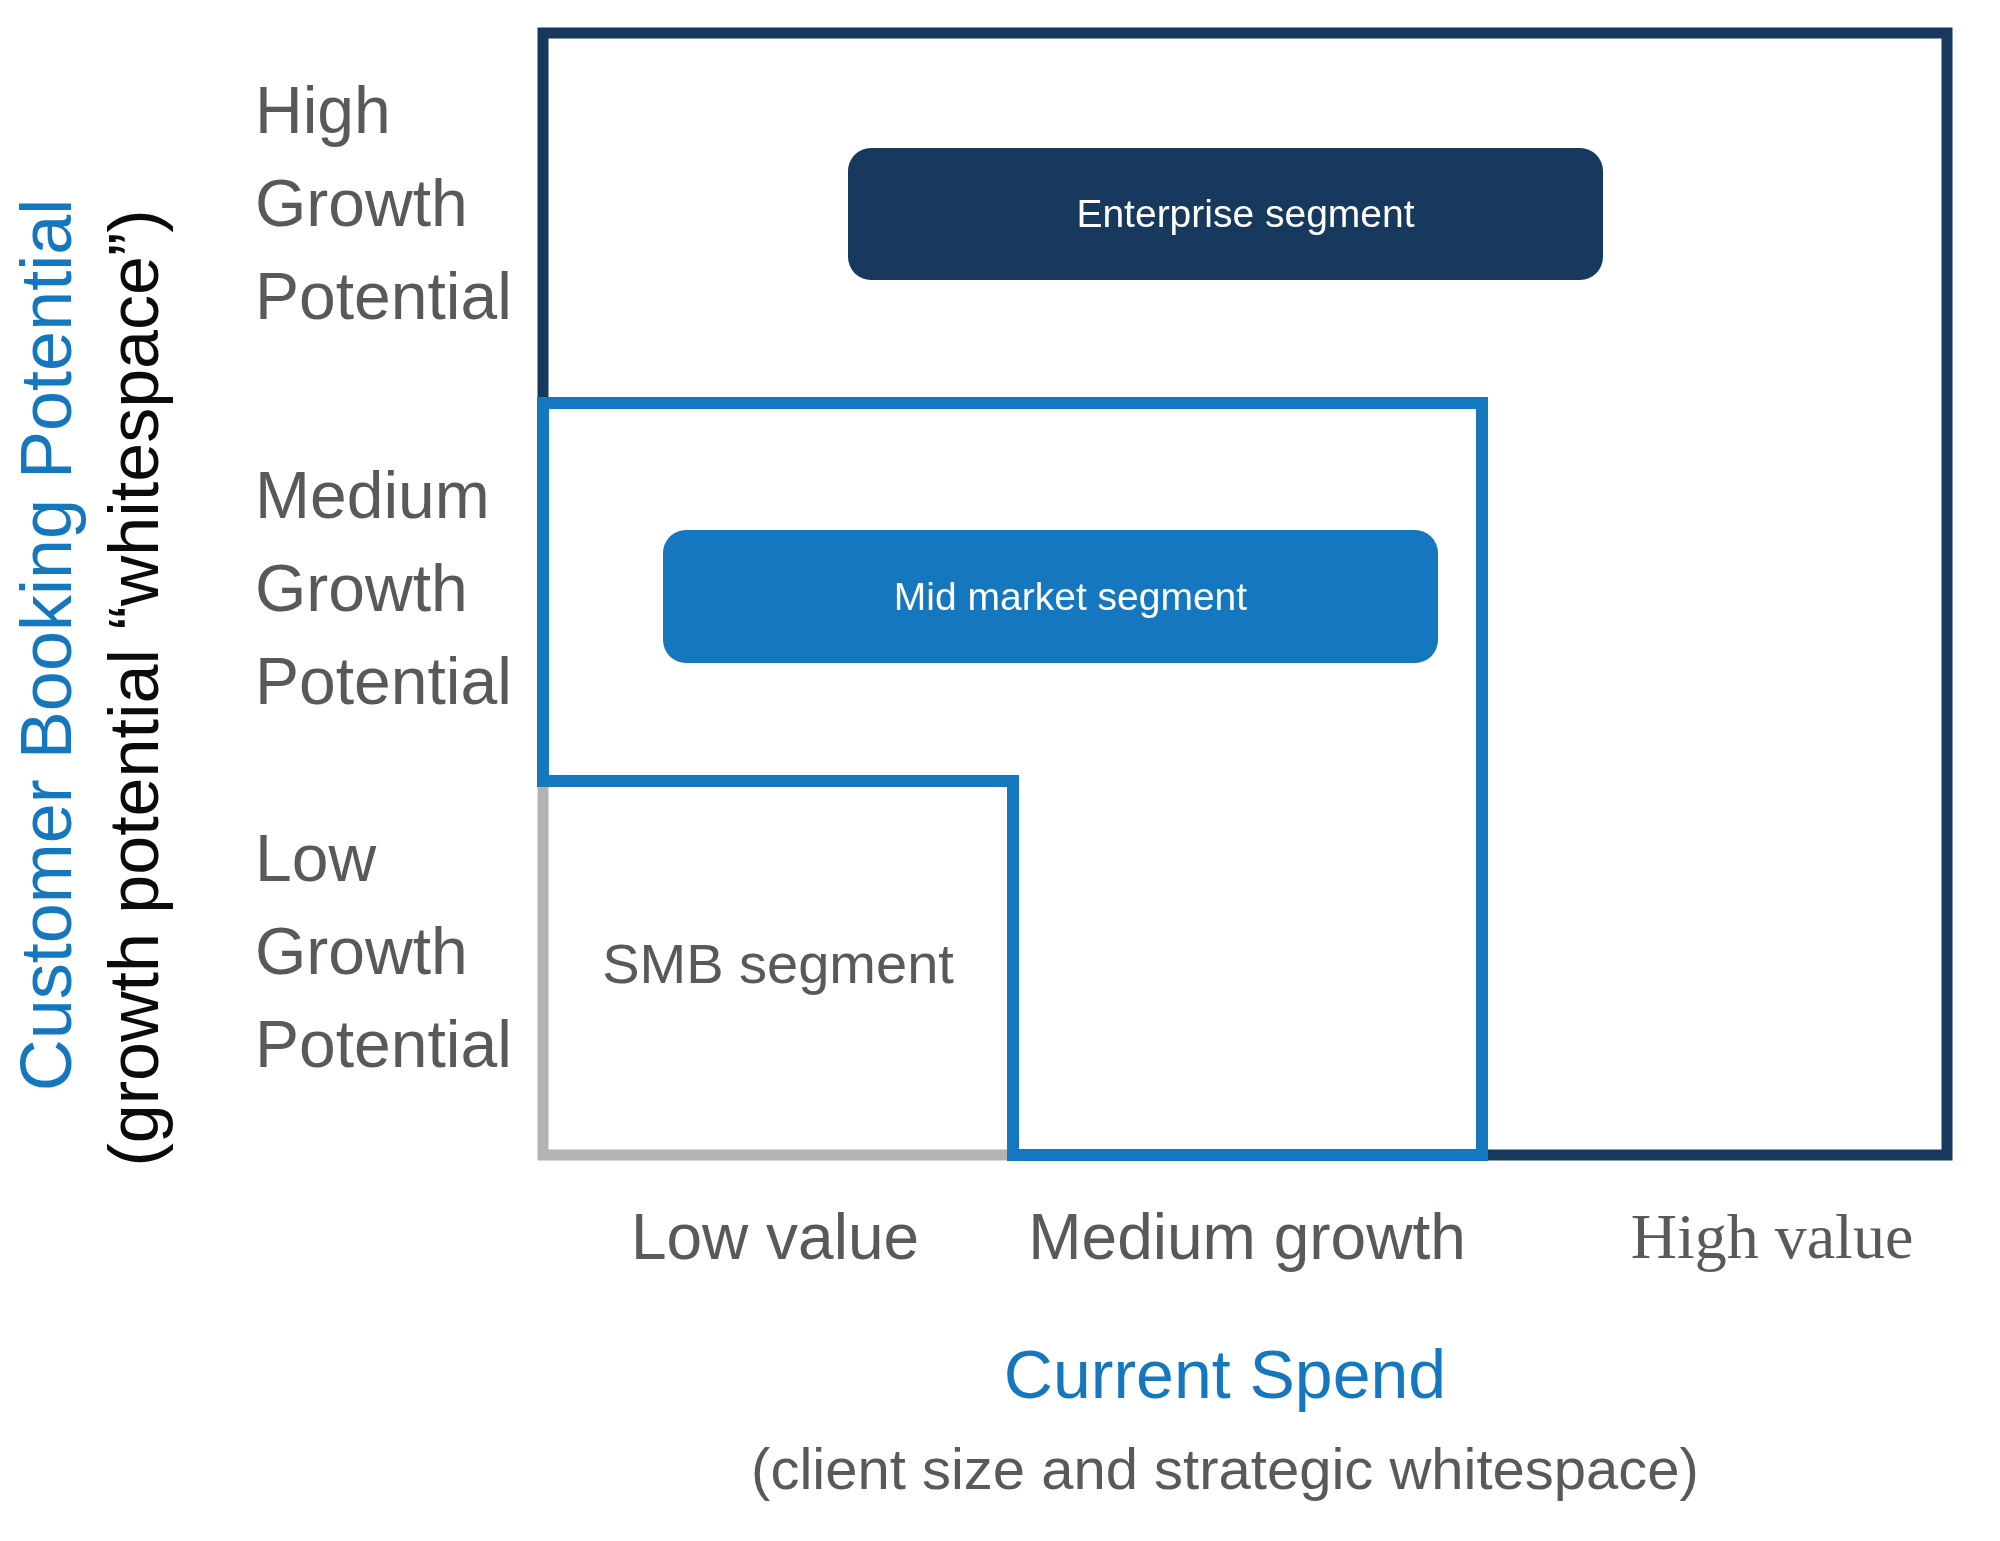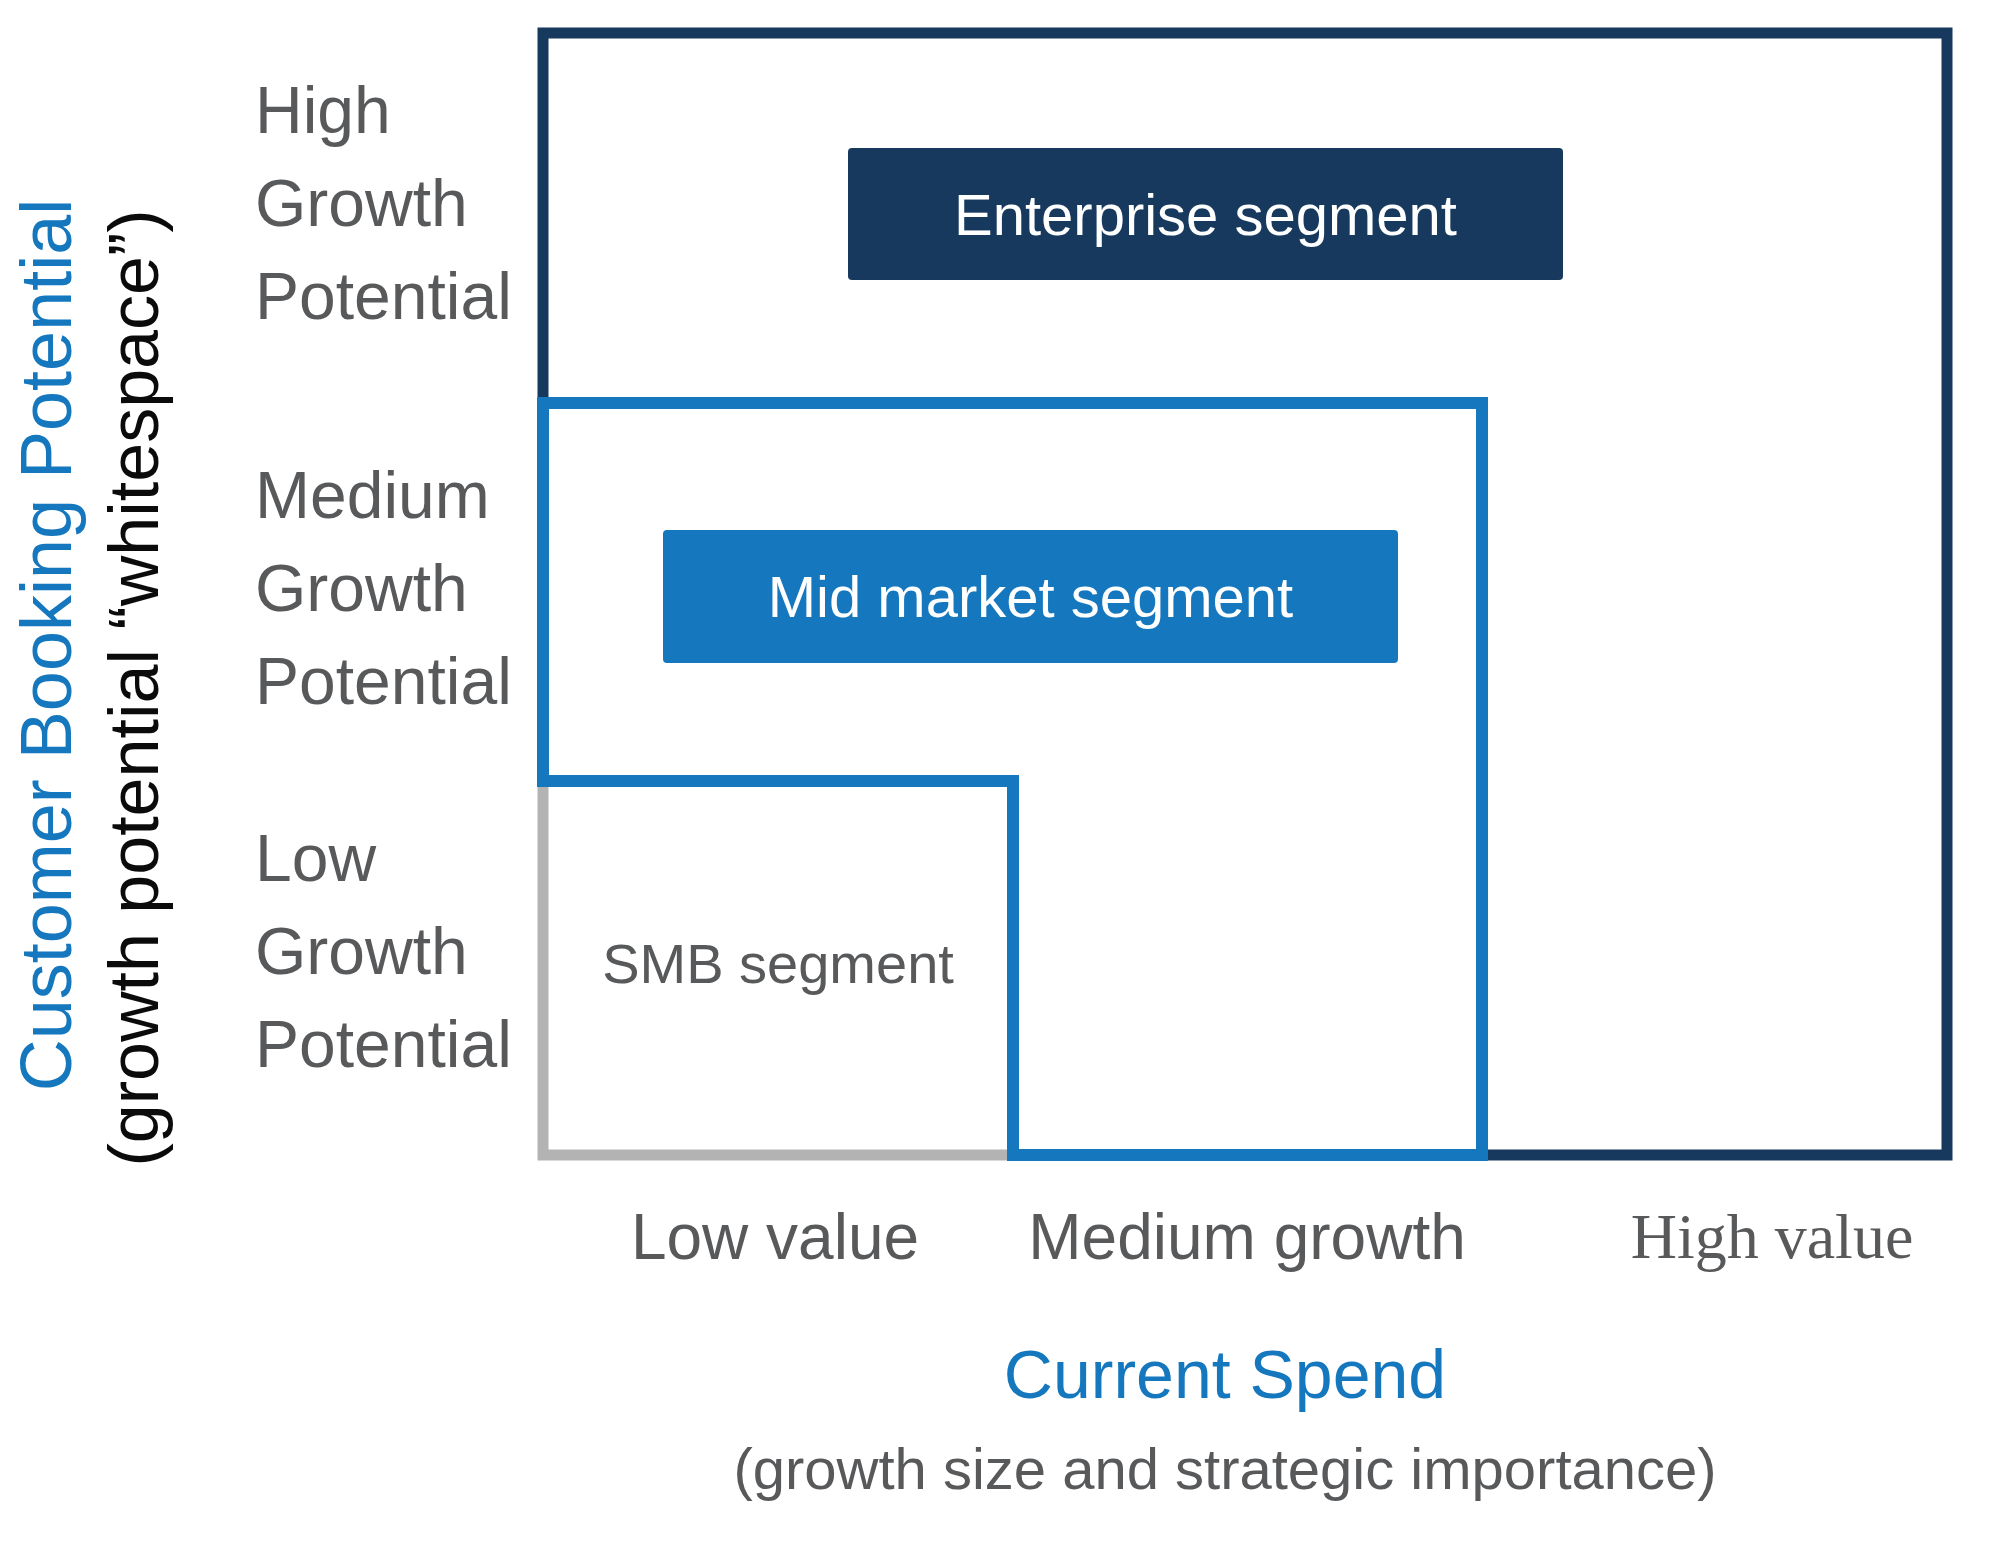--- a/index.html
+++ b/index.html
@@ -63,26 +63,27 @@
     left: 525px; top: 1435px;
     width: 1400px;
     text-align: center;
     font-size: 58px;
     color: var(--text_gray, #58595B);
   }
 
   
   .badge {
     position: absolute;
-    border-radius: 4px;
+    border-radius: 23px;
     display: flex;
     align-items: center;
     justify-content: center;
-    font-size: 58px;
+    font-size: 39px;
     color: var(--badge_text, #ffffff);
+    padding-left: 40px;
   }
   .badge-enterprise { left: 848px; top: 148px; width: 715px; height: 132px; background: var(--navy, #17395E); }
   .badge-midmarket  { left: 663px; top: 530px; width: 735px; height: 133px; background: var(--blue, #1577BD); }
 
   .smb-label {
     position: absolute;
     left: 528px; top: 931px;
     width: 500px;
     text-align: center;
     font-size: 56px;
@@ -124,15 +125,15 @@
 
   <div class="badge badge-enterprise">Enterprise segment</div>
   <div class="badge badge-midmarket">Mid market segment</div>
   <div class="smb-label">SMB segment</div>
 
   <div class="xtick xtick-low">Low value</div>
   <div class="xtick xtick-medium">Medium growth</div>
   <div class="xtick xtick-high">High value</div>
 
   <div class="xtitle">Current Spend</div>
-  <div class="xsubtitle">(growth size and strategic importance)</div>
+  <div class="xsubtitle">(client size and strategic whitespace)</div>
 
 </div>
 
 </body></html>

